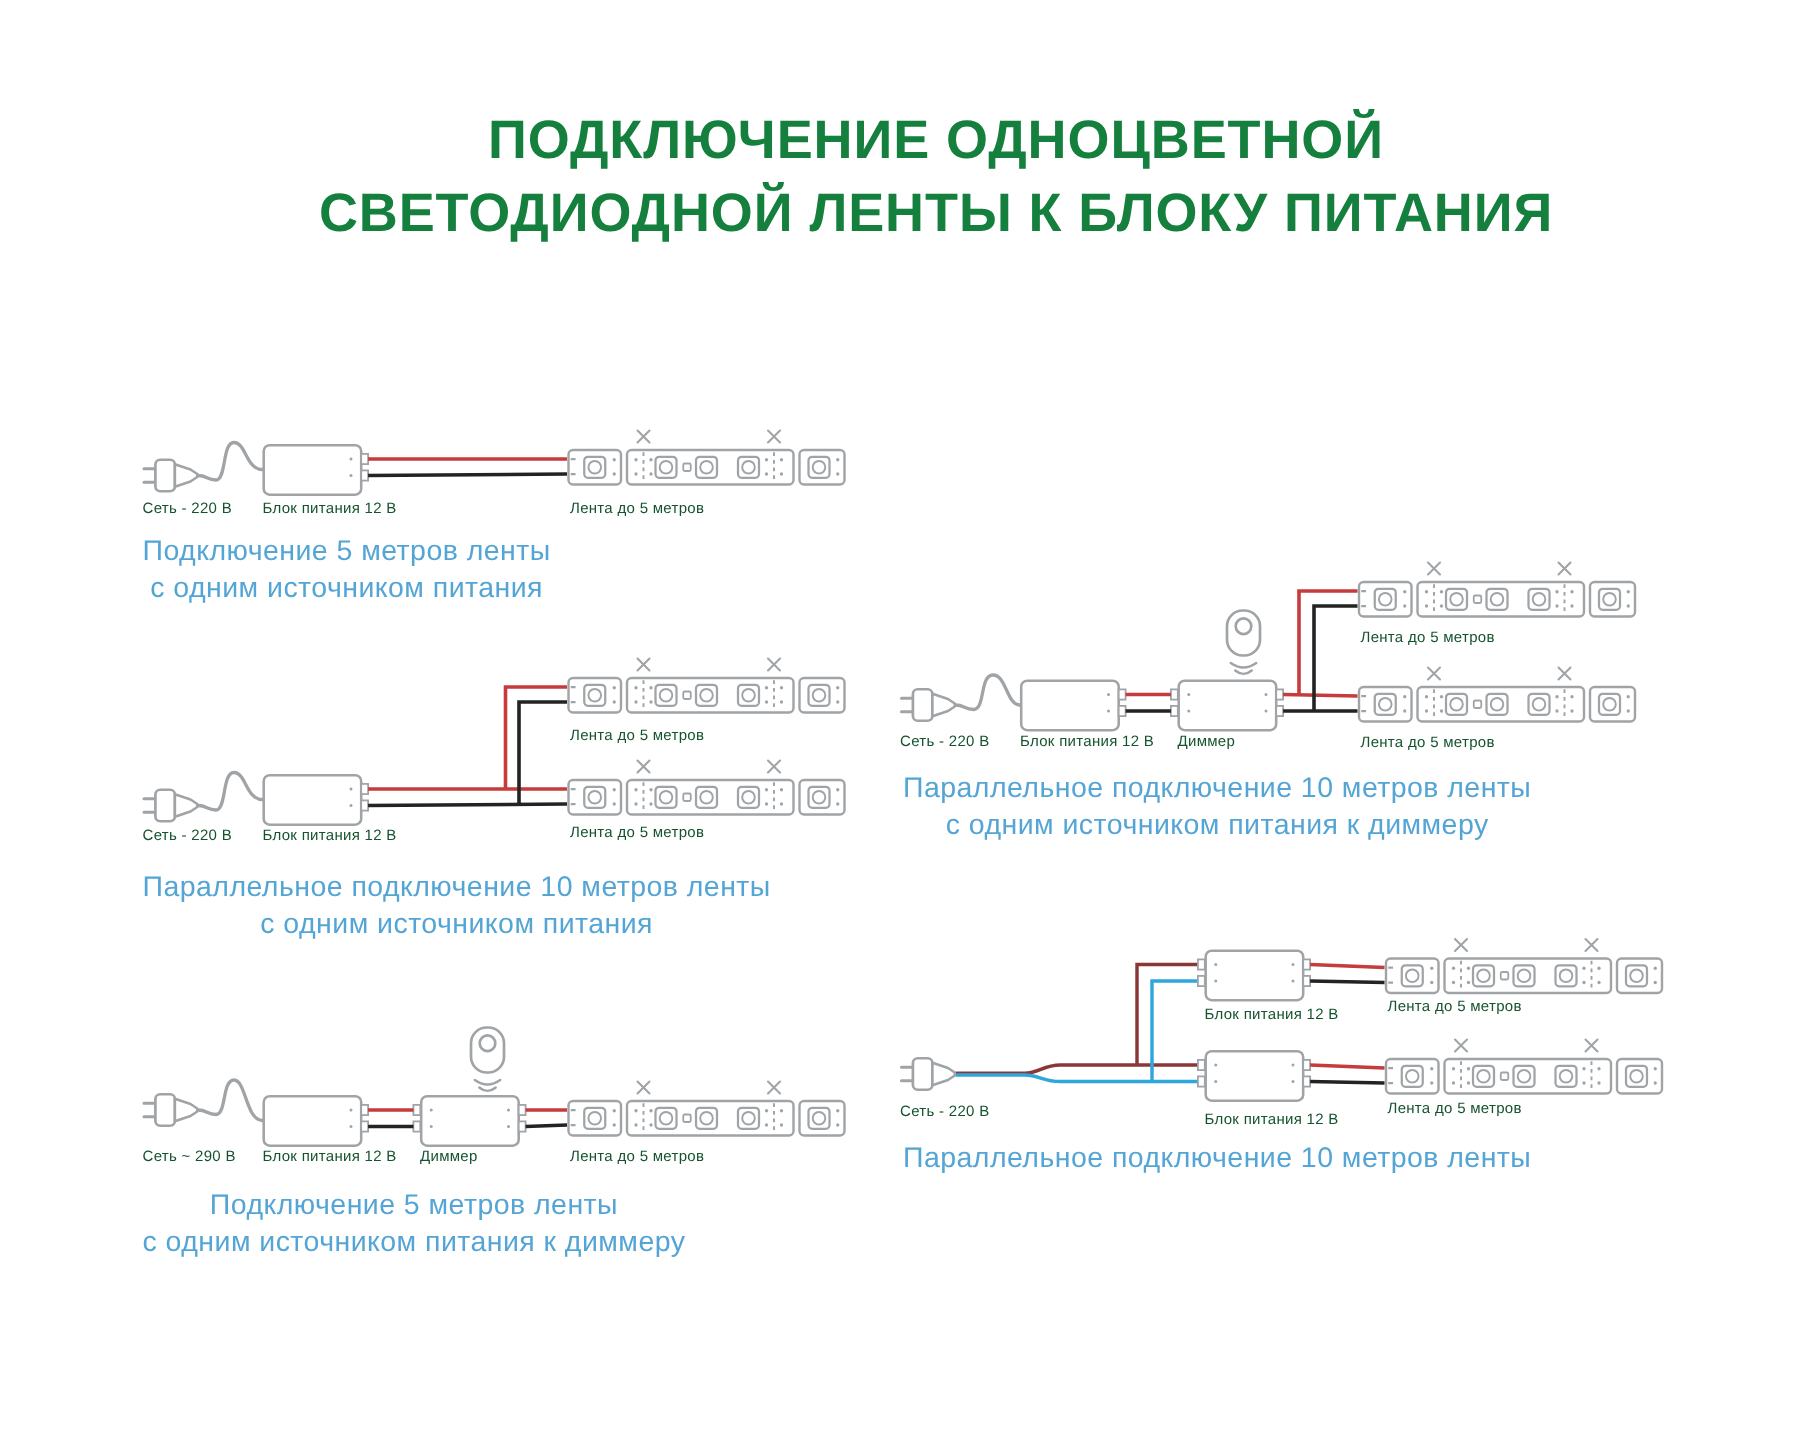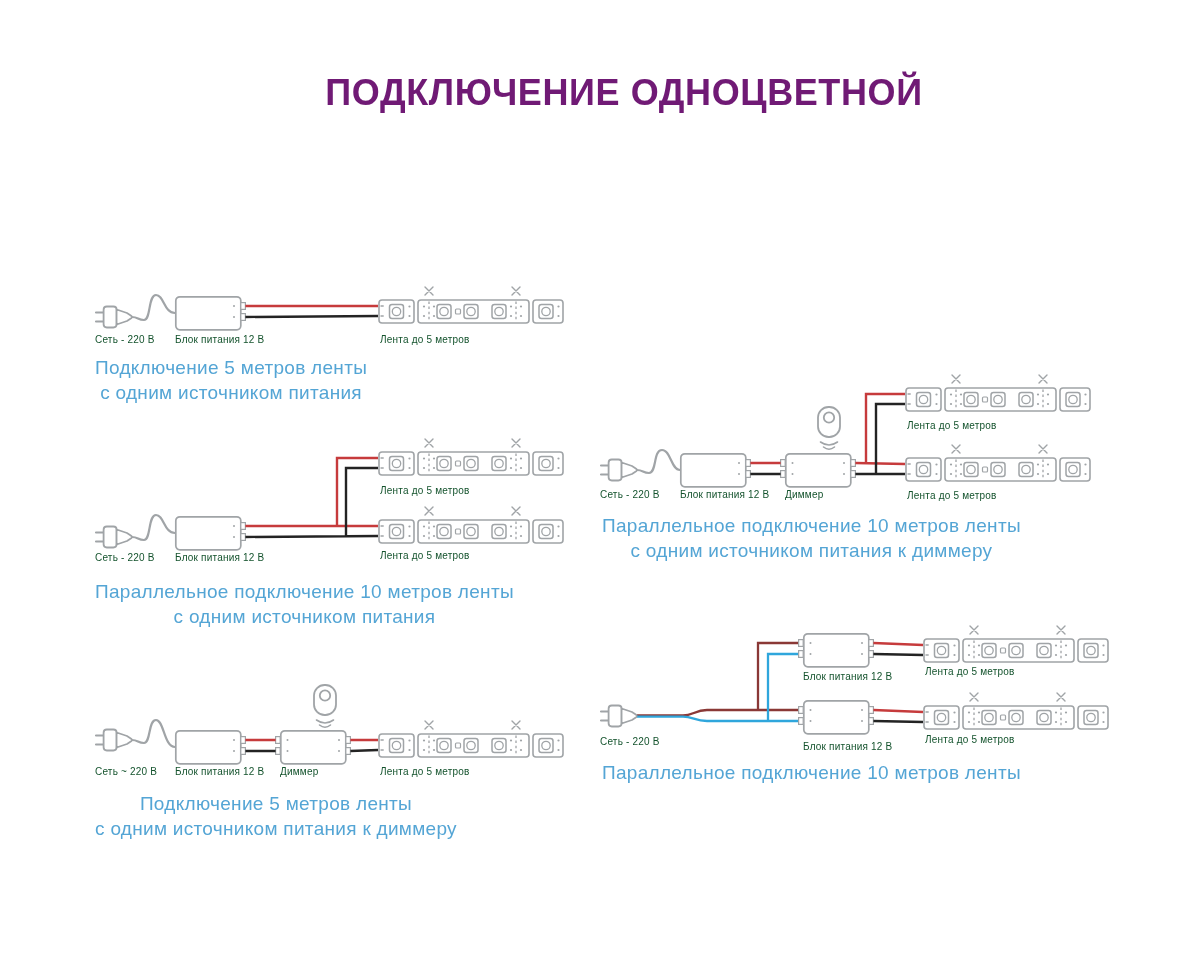--- a/index.html
+++ b/index.html
@@ -1,19 +1,19 @@
 <!DOCTYPE html>
 <html><head>
 <meta charset="utf-8">
 <style>
   html,body{margin:0;padding:0;background:#fff;}
   .page{position:relative;width:1200px;height:960px;background:#ffffff;
         font-family:"Liberation Sans",sans-serif;overflow:hidden;}
   .title{position:absolute;left:0;right:0;top:68px;text-align:center;
-         color:#701a75;font-size:36px;line-height:49px;font-weight:700;letter-spacing:.6px;margin-left:48px;}
+         color:#15803d;font-size:36px;line-height:49px;font-weight:700;letter-spacing:.6px;margin-left:48px;}
   .diagram{position:absolute;}
   .diagram svg{position:absolute;left:0;top:0;overflow:visible;}
   .lbl{position:absolute;font-size:10px;color:#14532d;letter-spacing:.2px;white-space:nowrap;}
   .caption{position:absolute;font-size:19px;line-height:25px;color:#54a5d5;
            letter-spacing:.3px;white-space:nowrap;text-align:center;}
   
   #d1{left:88px;top:283px;width:520px;height:135px;}
   #d2{left:88px;top:436px;width:520px;height:205px;}
   #d3{left:88px;top:680px;width:520px;height:170px;}
   #d4{left:595px;top:370px;width:570px;height:195px;}
@@ -96,20 +96,21 @@
             <circle cx="121" cy="25.5" r="4.2" stroke-width="1.3"></circle>
           <rect x="161" y="18.5" width="14" height="14" rx="2.5"></rect>
             <circle cx="168" cy="25.5" r="4.2" stroke-width="1.3"></circle>
         </g>
       </g>
     </defs>
   </svg>
 
   <div class="title">
     <div>ПОДКЛЮЧЕНИЕ ОДНОЦВЕТНОЙ</div>
+    <div>СВЕТОДИОДНОЙ ЛЕНТЫ К БЛОКУ ПИТАНИЯ</div>
   </div>
 
   
   <div id="d1" class="diagram">
     <svg width="500" height="60">
       <path d="M44,34 C50,34 50,37 56,37 C63,37 60,12 68,12 C76,12 76,30 87,30" stroke="#a0a4a7" stroke-width="2.2" fill="none" stroke-linecap="round"></path>
       <use href="#plug" x="7" y="20"></use>
       <use href="#psu" x="87" y="13"></use>
       <path d="M157.4,23 H290" stroke="#c63b3c" stroke-width="2.4" fill="none"></path>
       <path d="M157.4,34 L290,33" stroke="#232323" stroke-width="2.4" fill="none"></path>
@@ -150,21 +151,21 @@
     <svg width="500" height="95">
       <use href="#remote" x="225" y="4"></use>
       <path d="M44,60 C50,60 50,63 56,63 C63,63 60,40 68,40 C76,40 76,67 87,67" stroke="#a0a4a7" stroke-width="2.2" fill="none" stroke-linecap="round"></path>
       <use href="#plug" x="7" y="46"></use>
       <use href="#psu" x="87" y="50"></use>
       <use href="#boxio" x="192" y="50"></use>
       <path d="M157.4,60 H187.6 M262.4,60 H290" stroke="#c63b3c" stroke-width="2.4" fill="none"></path>
       <path d="M157.4,71 H187.6 M262.4,71 L290,70" stroke="#232323" stroke-width="2.4" fill="none"></path>
       <use href="#strip" x="290" y="40"></use>
     </svg>
-    <div class="lbl" style="left:7px;top:86px">Сеть ~ 220 В</div>
+    <div class="lbl" style="left:7px;top:86px">Сеть ~ 290 В</div>
     <div class="lbl" style="left:87px;top:86px">Блок питания 12 В</div>
     <div class="lbl" style="left:192px;top:86px">Диммер</div>
     <div class="lbl" style="left:292px;top:86px">Лента до 5 метров</div>
     <div class="caption" style="left:7px;top:111px">
       <div>Подключение 5 метров ленты</div>
       <div>с одним источником питания к диммеру</div>
     </div>
   </div>
 
   

